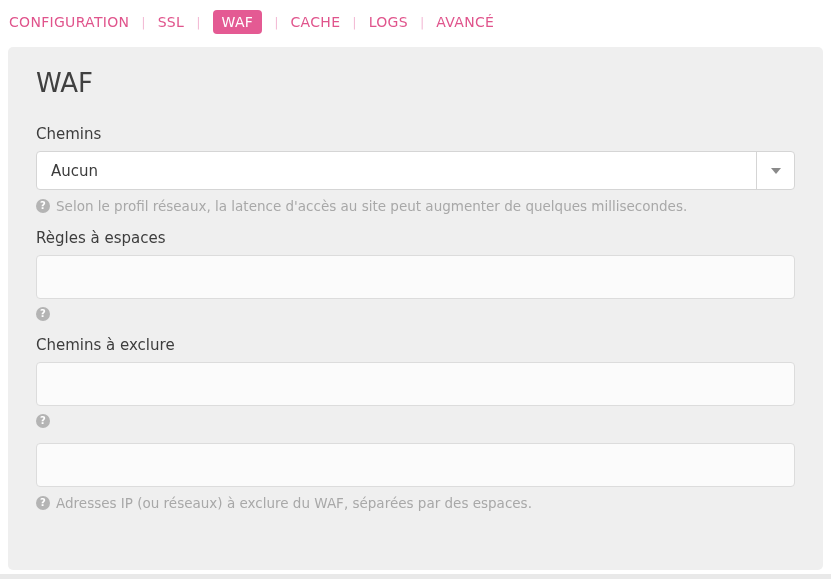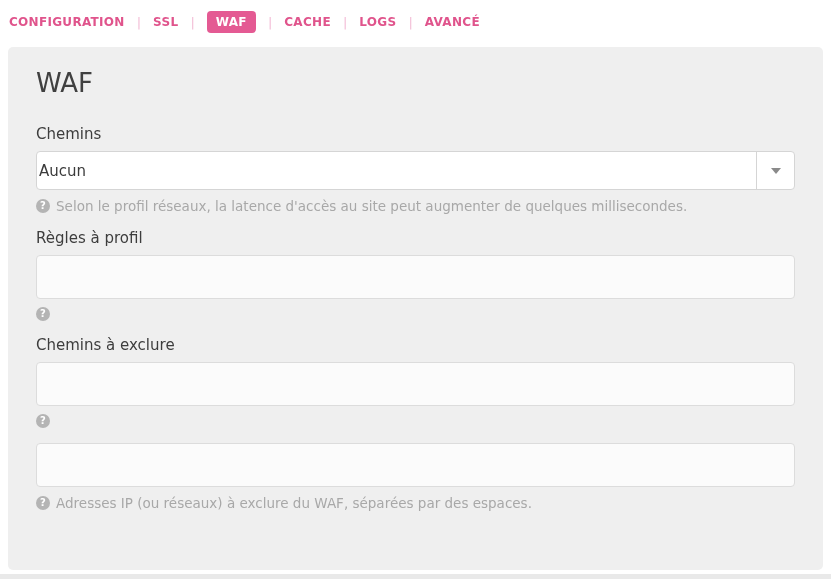--- a/index.html
+++ b/index.html
@@ -13,26 +13,25 @@
 
   
   .tabbar {
     display: flex;
     align-items: center;
     padding: 8px 0 0 9px;
     height: 36px;
   }
   .tab {
     color: #e0548c;
-    font-size: 12px;
+    font-size: 14px;
     letter-spacing: 0.3px;
     cursor: pointer;
     text-decoration: none;
     white-space: nowrap;
-    font-weight: bold;
   }
   .tab.active {
     background: #e45a93;
     color: #ffffff;
     padding: 4px 9px;
     border-radius: 4px;
   }
   .tab-sep {
     color: #f3bdd6;
     font-size: 13px;
@@ -70,21 +69,21 @@
     height: 39px;
     background: #ffffff;
     border: 1px solid #d5d5d5;
     border-radius: 4px;
     cursor: pointer;
   }
   .select-value {
     flex: 1;
     display: flex;
     align-items: center;
-    padding-left: 2px;
+    padding-left: 14px;
     font-size: 15px;
     color: #3b3b3b;
   }
   .select-button {
     width: 38px;
     border-left: 1px solid #d5d5d5;
     display: flex;
     align-items: center;
     justify-content: center;
   }
@@ -168,21 +167,21 @@
         <span class="caret-down"></span>
       </span>
     </div>
     <div class="help-line">
       <span class="help-icon">?</span>
       <span>Selon le profil réseaux, la latence d'accès au site peut augmenter de quelques millisecondes.</span>
     </div>
   </div>
 
   <div class="field-group">
-    <label class="field-label">Règles à profil</label>
+    <label class="field-label">Règles à espaces</label>
     <textarea class="text-box" style=""></textarea>
     <div class="help-line">
       <span class="help-icon">?</span>
     </div>
   </div>
 
   <div class="field-group">
     <label class="field-label">Chemins à exclure</label>
     <textarea class="text-box" style=""></textarea>
     <div class="help-line">

